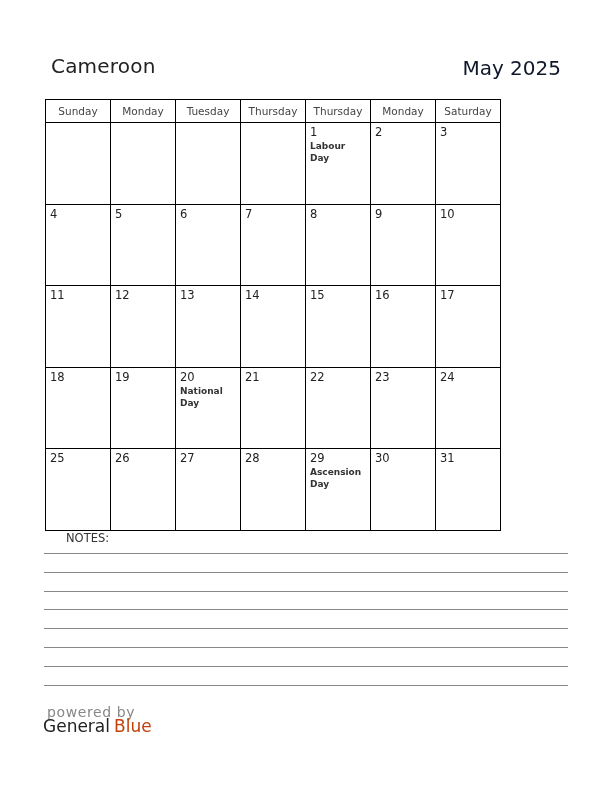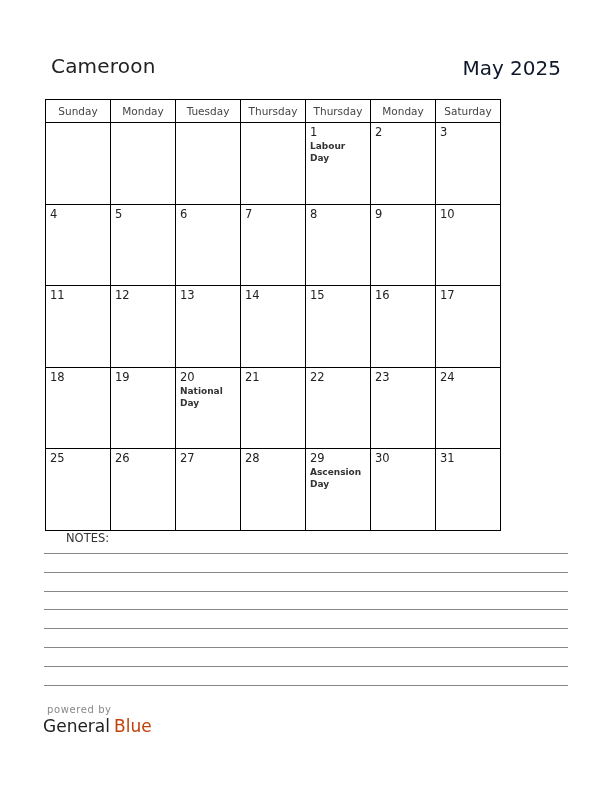--- a/index.html
+++ b/index.html
@@ -9,21 +9,21 @@
   .month { position: absolute; right: 51px; top: 56px; font-size: 20px; color: #0f172a; }
   table.cal { position: absolute; left: 45px; top: 99px; width: 456px;
               border-collapse: collapse; table-layout: fixed; }
   table.cal th, table.cal td { border: 1.3px solid #000; }
   table.cal th { height: 22px; font-weight: normal; font-size: 10.5px; color: #444; padding: 0; text-align: center; }
   table.cal td { height: 76.5px; vertical-align: top; padding: 2px 4px; }
   .daynum { font-size: 11.5px; color: #222; line-height: 14px; display: block; }
   .holiday { font-size: 9px; color: #333; line-height: 12px; display: block; margin-top: 1px; font-weight: bold; }
   .notes-label { position: absolute; left: 49px; top: 531px; font-size: 11.5px; color: #333; margin-left: 17px; }
   .note-line { position: absolute; left: 44px; width: 524px; height: 0; border-top: 1.2px solid #888; }
-  .powered { position: absolute; left: 47px; top: 704px; font-size: 10px; color: #888; letter-spacing: 0.6px; }
+  .powered { position: absolute; left: 47px; top: 704px; font-size: 14px; color: #888; letter-spacing: 0.6px; }
   .brand { position: absolute; left: 43px; top: 716px; font-size: 17px; color: #222; }
   .brand .blue { color: #c2410c; margin-left: 4px; }
 </style>
 </head>
 <body>
 
 <div class="title">Cameroon</div>
 <div class="month">May 2025</div>
 
 <table class="cal">

